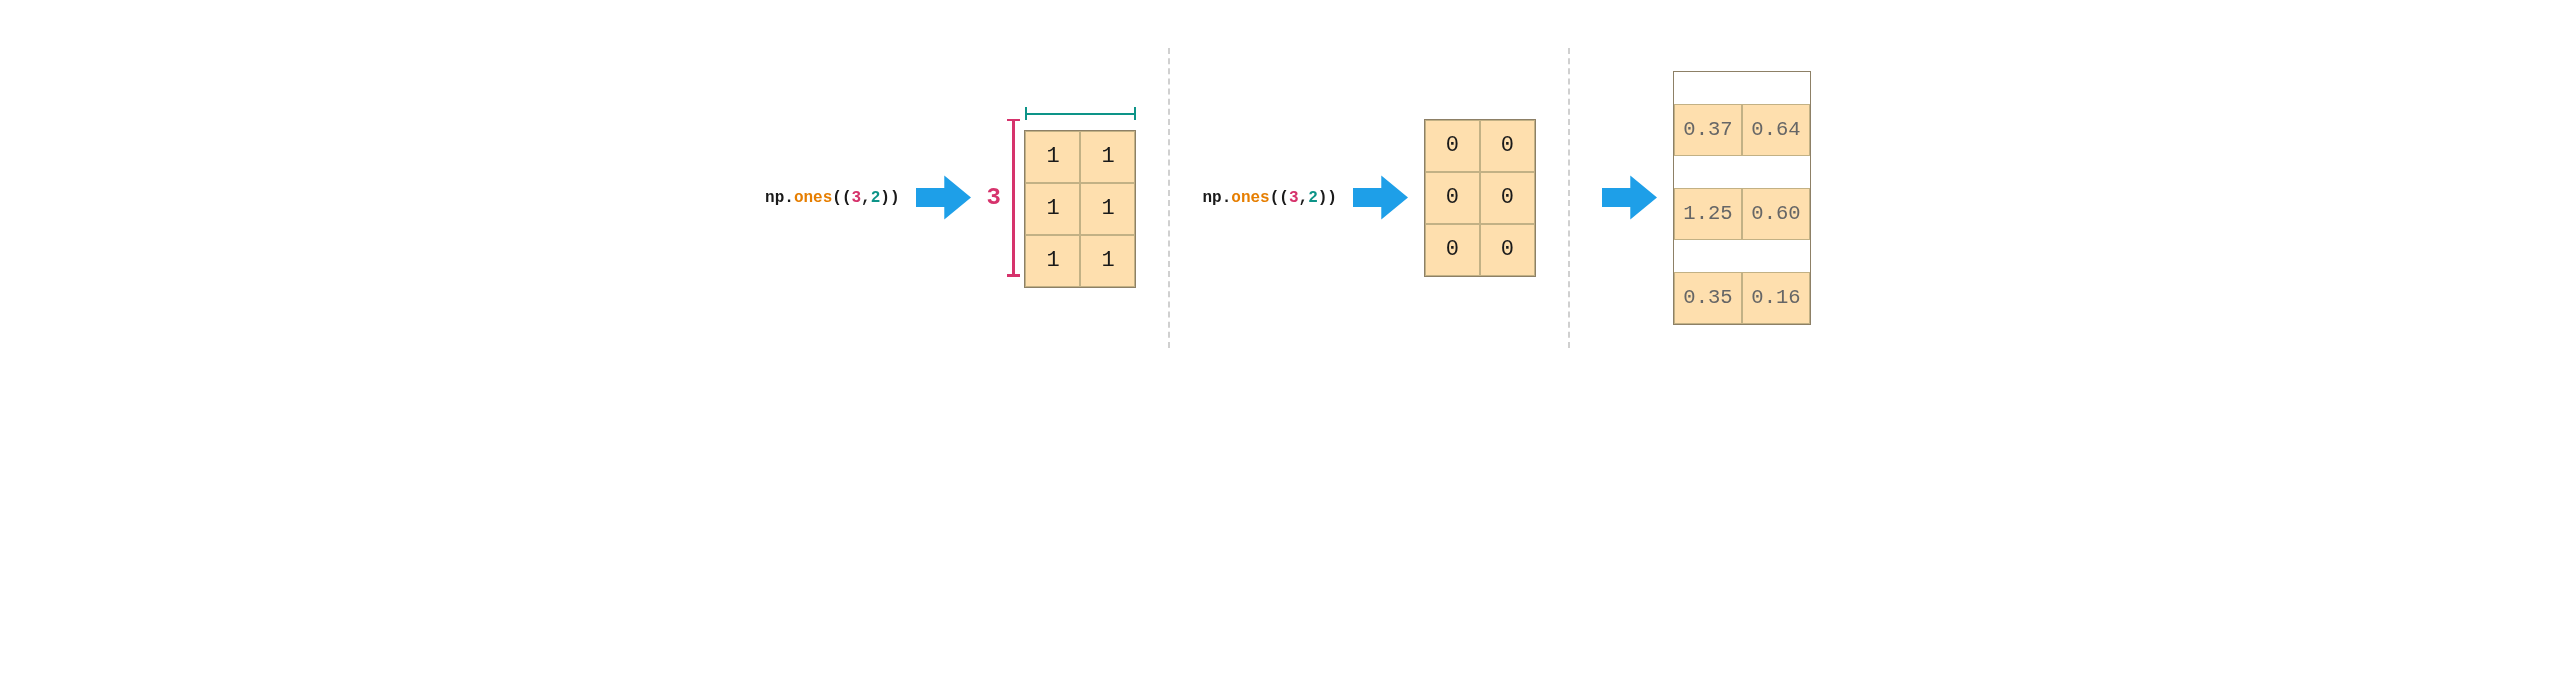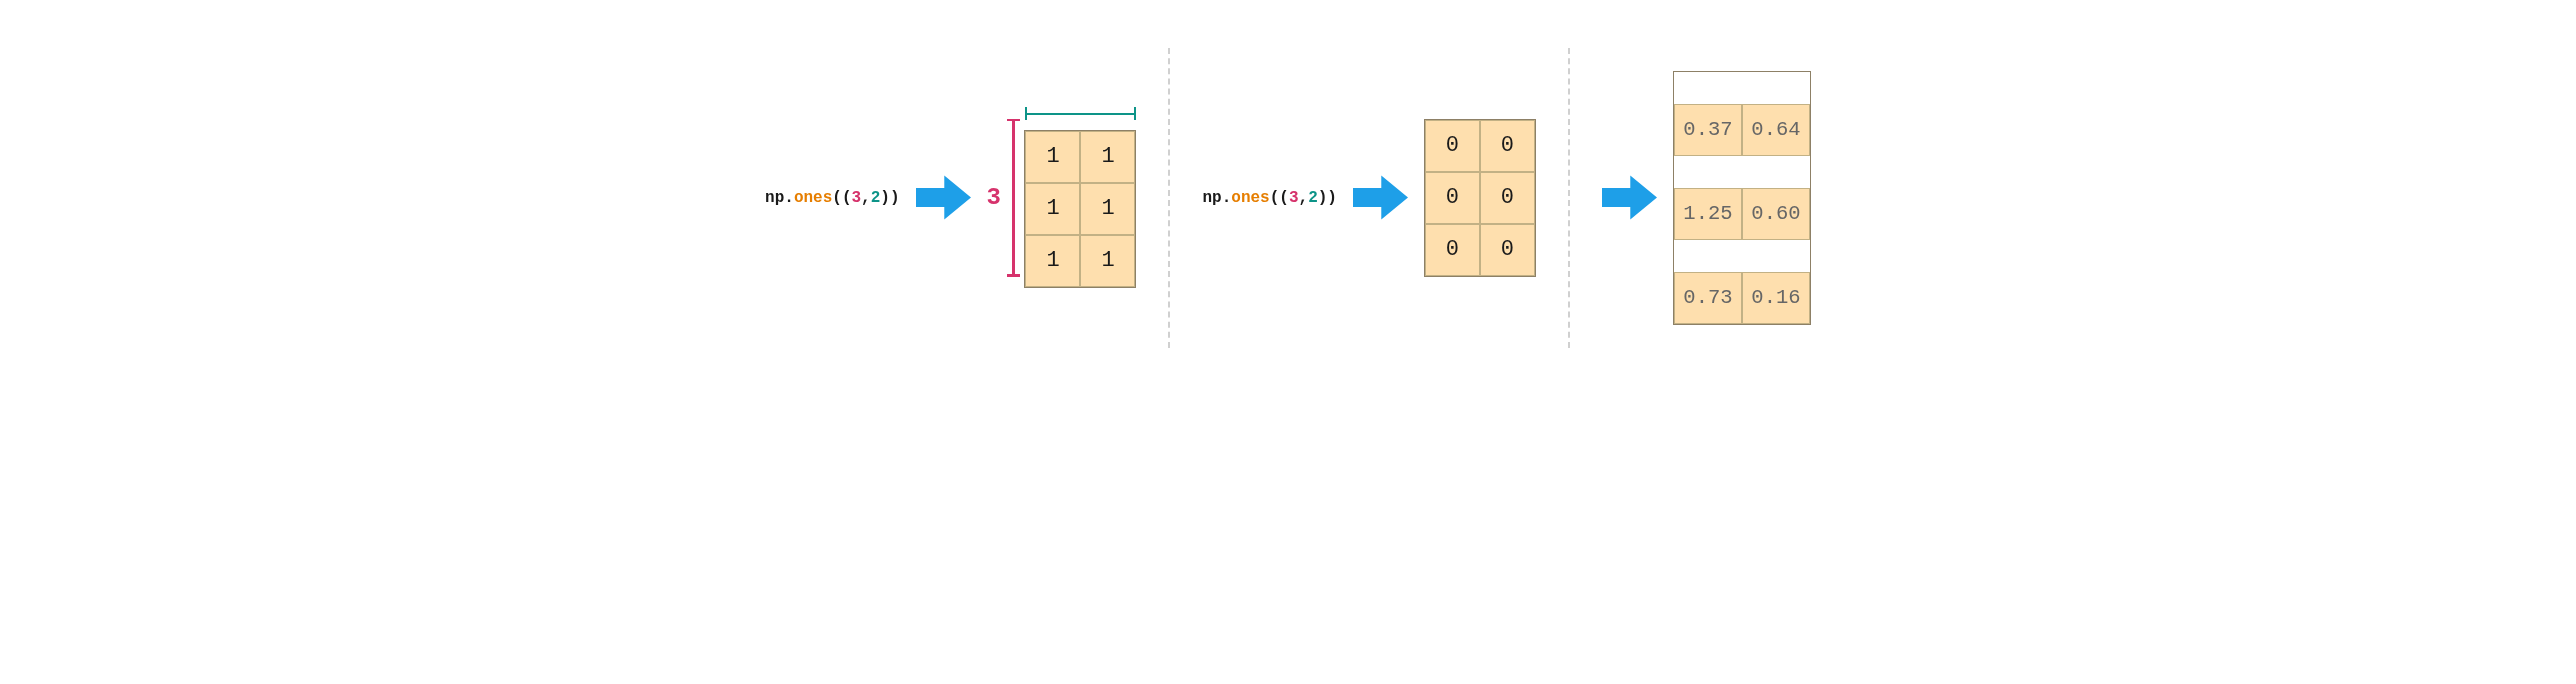--- a/index.html
+++ b/index.html
@@ -181,19 +181,19 @@
     <span class="arrow">
       <svg width="55" height="51" viewBox="0 0 70 64">
           <path d="M0 20 L36 20 L36 4 L70 32 L36 60 L36 44 L0 44 Z" fill="#1e9fe8"></path>
         </svg>
     </span>
     <div class="matrix two-col">
       <div class="cell wide">0.37</div>
       <div class="cell wide">0.64</div>
       <div class="cell wide">1.25</div>
       <div class="cell wide">0.60</div>
-      <div class="cell wide">0.73</div>
+      <div class="cell wide">0.35</div>
       <div class="cell wide">0.16</div>
     </div>
   </div>
 
 </div>
 
 
 </body></html>

